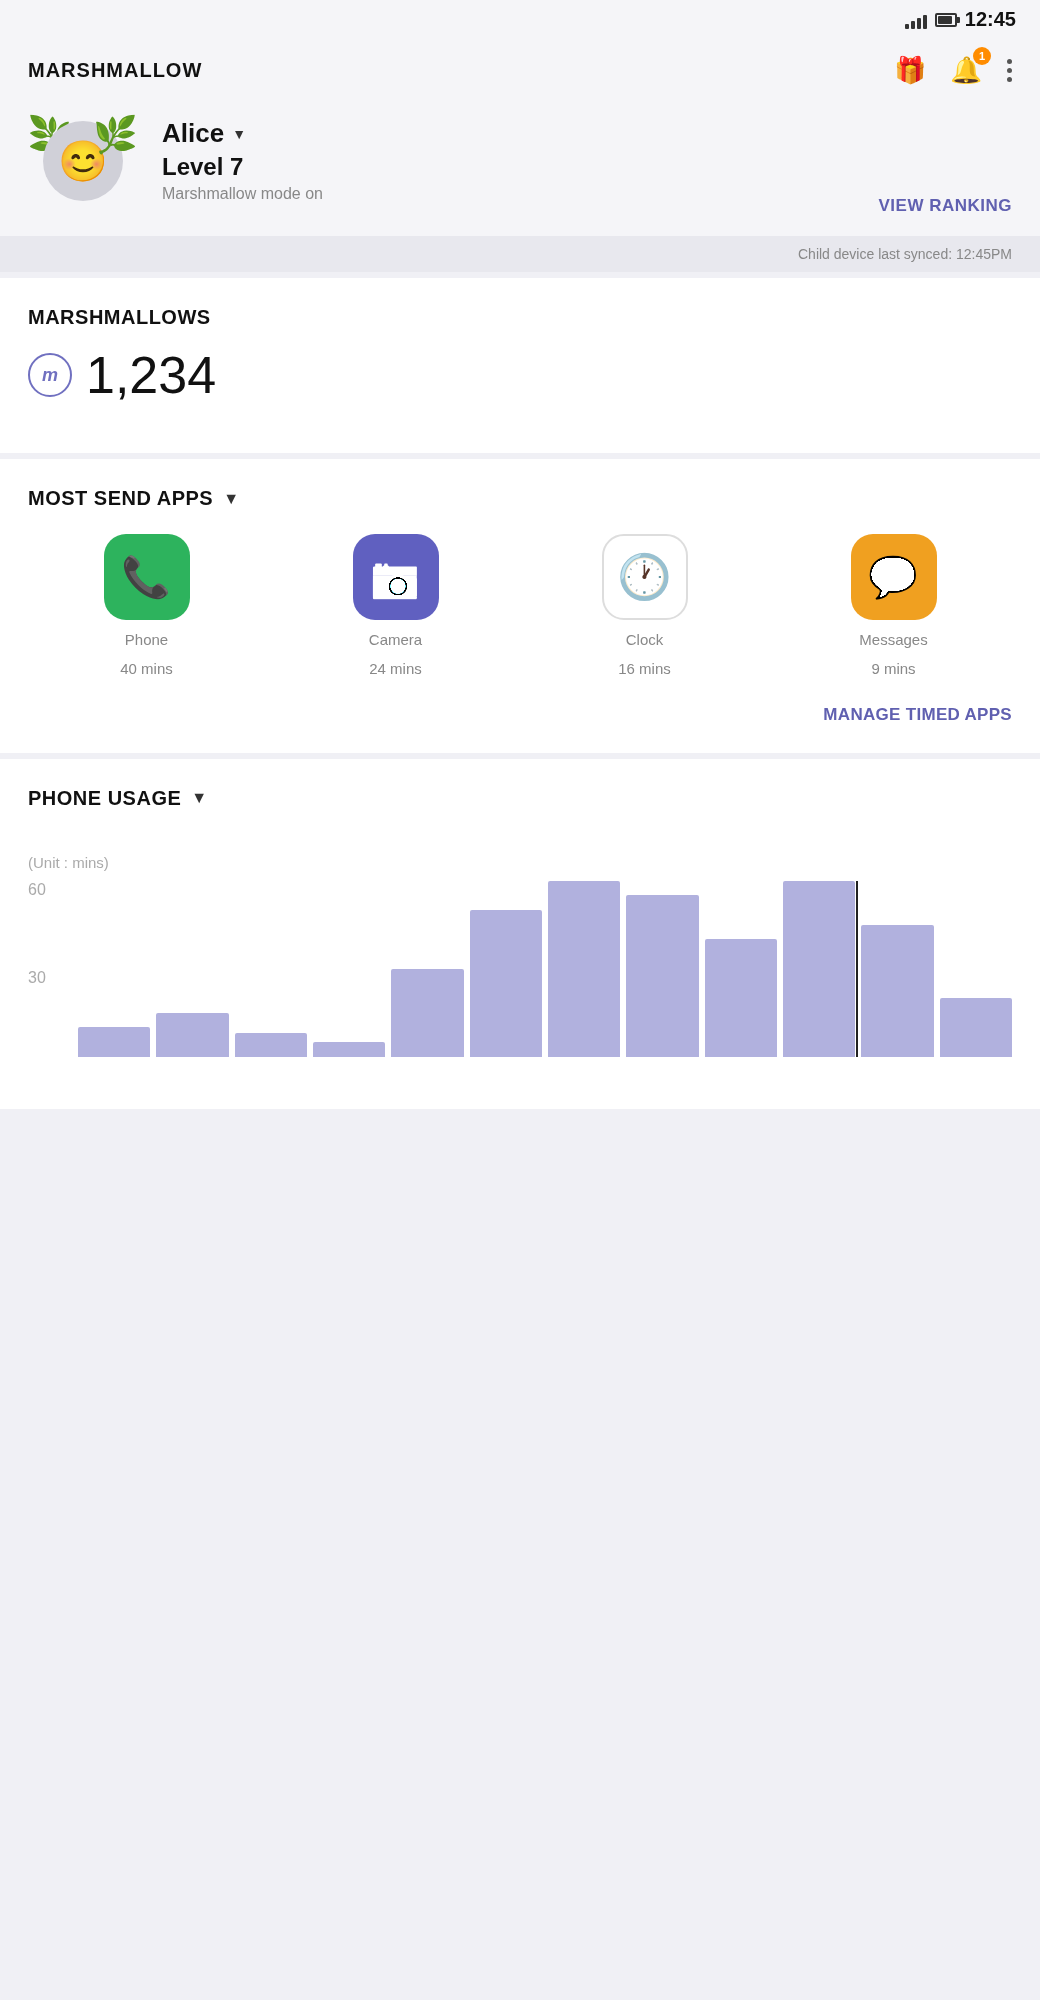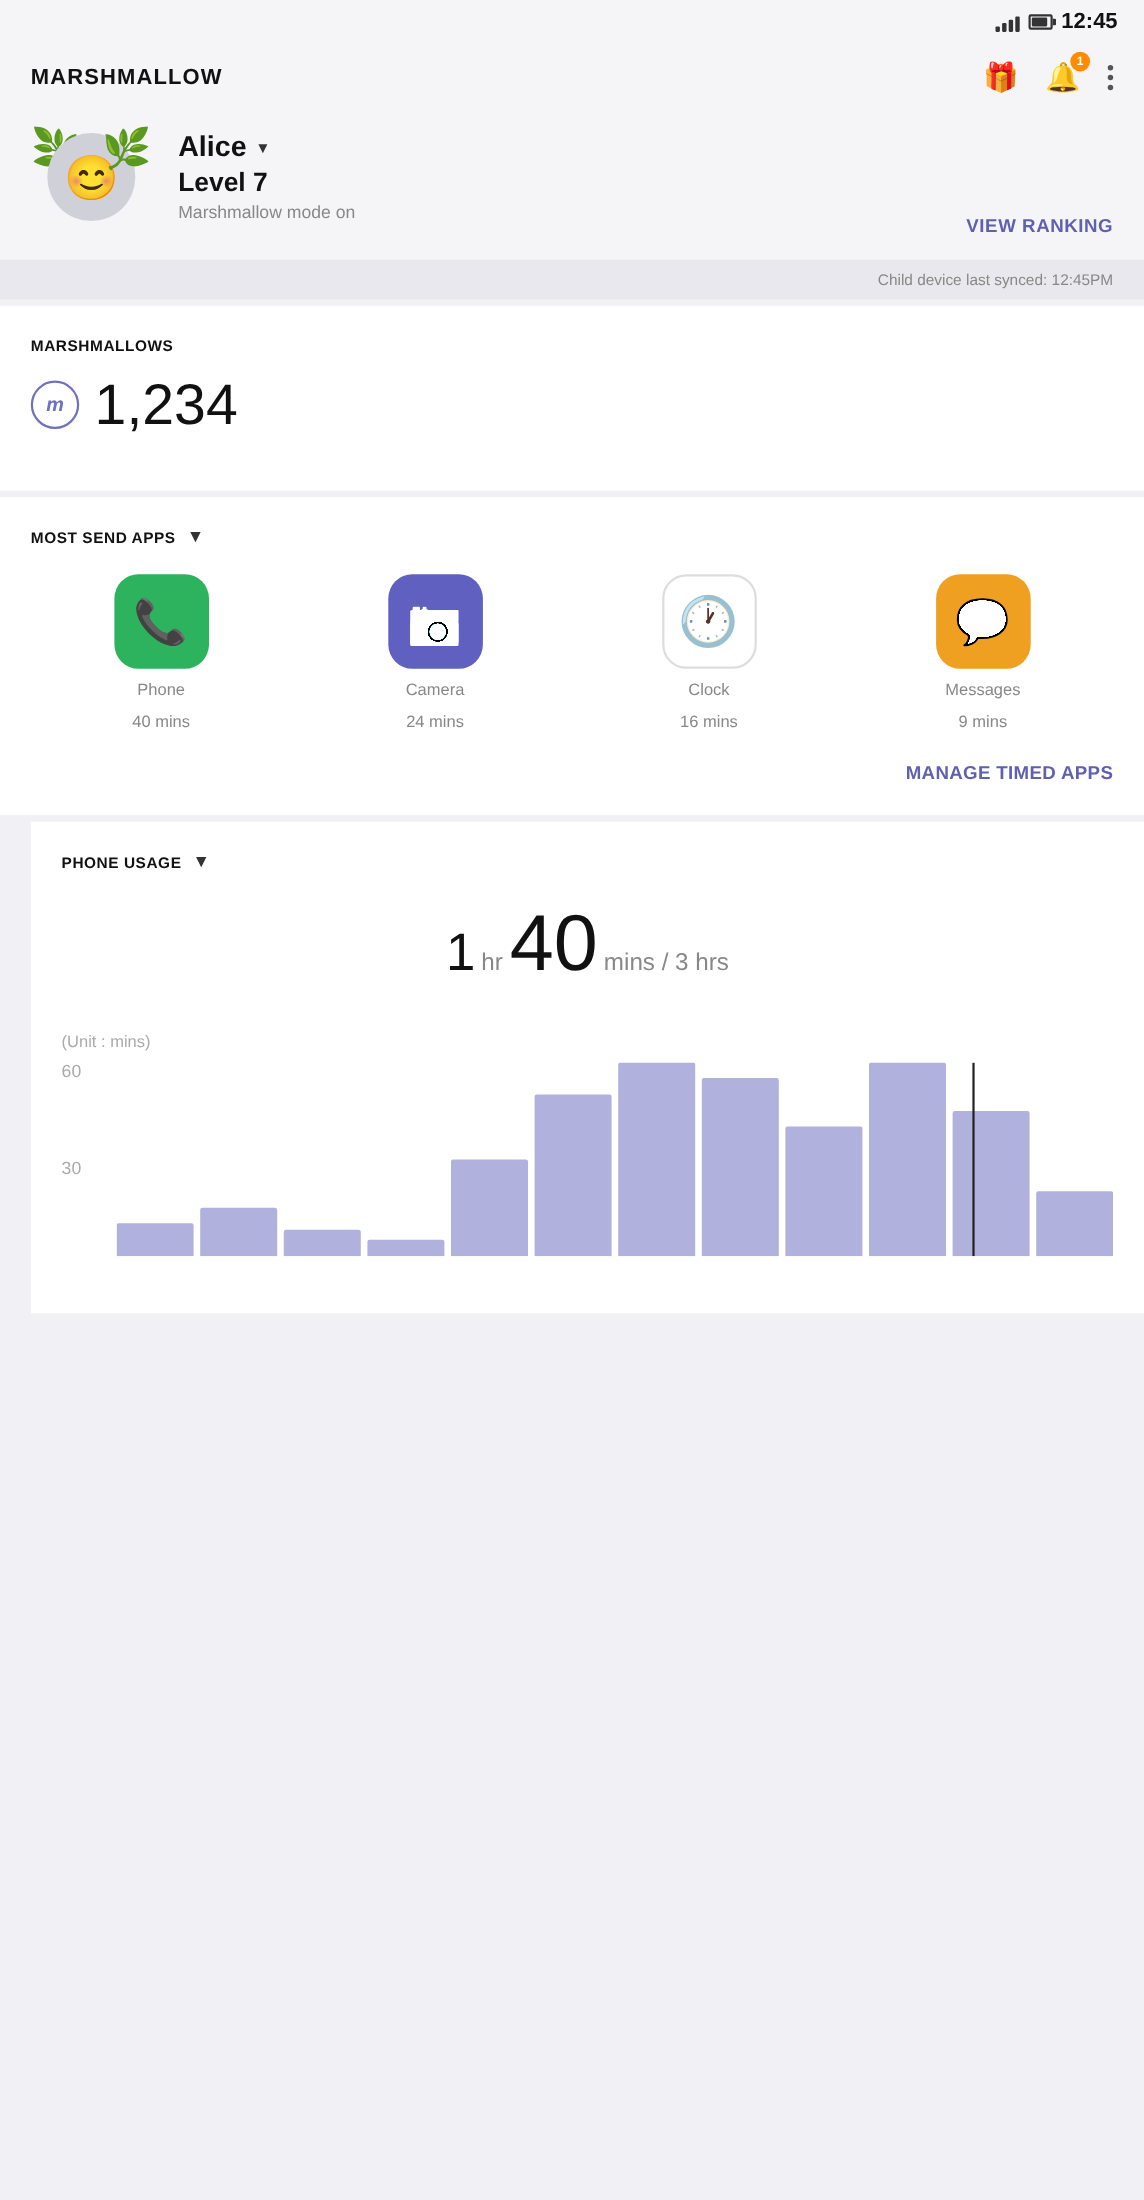--- a/index.html
+++ b/index.html
@@ -216,21 +216,21 @@
     }
 
     
     .card {
       background: white;
       margin: 6px 0;
       padding: 28px;
     }
 
     .section-title {
-      font-size: 14px;
+      font-size: 20px;
       font-weight: 800;
       color: #111;
       letter-spacing: 0.5px;
       margin-bottom: 16px;
     }
 
     
     .marshmallows-section {
       background: white;
       padding: 28px;
@@ -333,21 +333,20 @@
       font-weight: 700;
       letter-spacing: 0.3px;
       cursor: pointer;
     }
 
     
     .phone-usage-section {
       background: white;
       padding: 28px;
       margin-top: 6px;
-      margin-left: 28px;
     }
     .usage-time-display {
       text-align: center;
       margin: 20px 0;
     }
     .usage-time-big {
       font-size: 20px;
       color: #555;
     }
     .usage-time-big .hr { font-size: 48px; font-weight: 300; color: #111; }
@@ -528,29 +527,20 @@
   </div>
   <div class="manage-timed">MANAGE TIMED APPS</div>
 </div>
 
 <div class="phone-usage-section">
   <div class="section-title-row">
     <span class="section-title" style="margin-bottom:0">PHONE USAGE</span>
     <span style="font-size:16px; font-weight:700; color:#333;">▼</span>
   </div>
 
-  <div class="usage-time-display">
-    <span class="usage-time-big">
-      <span class="hr">1</span>
-      <span style="font-size:22px; color:#888; font-weight:400;"> hr </span>
-      <span class="num">40</span>
-      <span style="font-size:22px; color:#888; font-weight:400;"> mins </span>
-      <span class="slash">/ 3 hrs</span>
-    </span>
-  </div>
 
   <div class="chart-area">
     <div class="chart-unit">(Unit : mins)</div>
     <div class="chart-container">
       <div class="chart-labels">
         <span class="chart-label">60</span>
         <span class="chart-label">30</span>
         <span class="chart-label"></span>
       </div>
 

